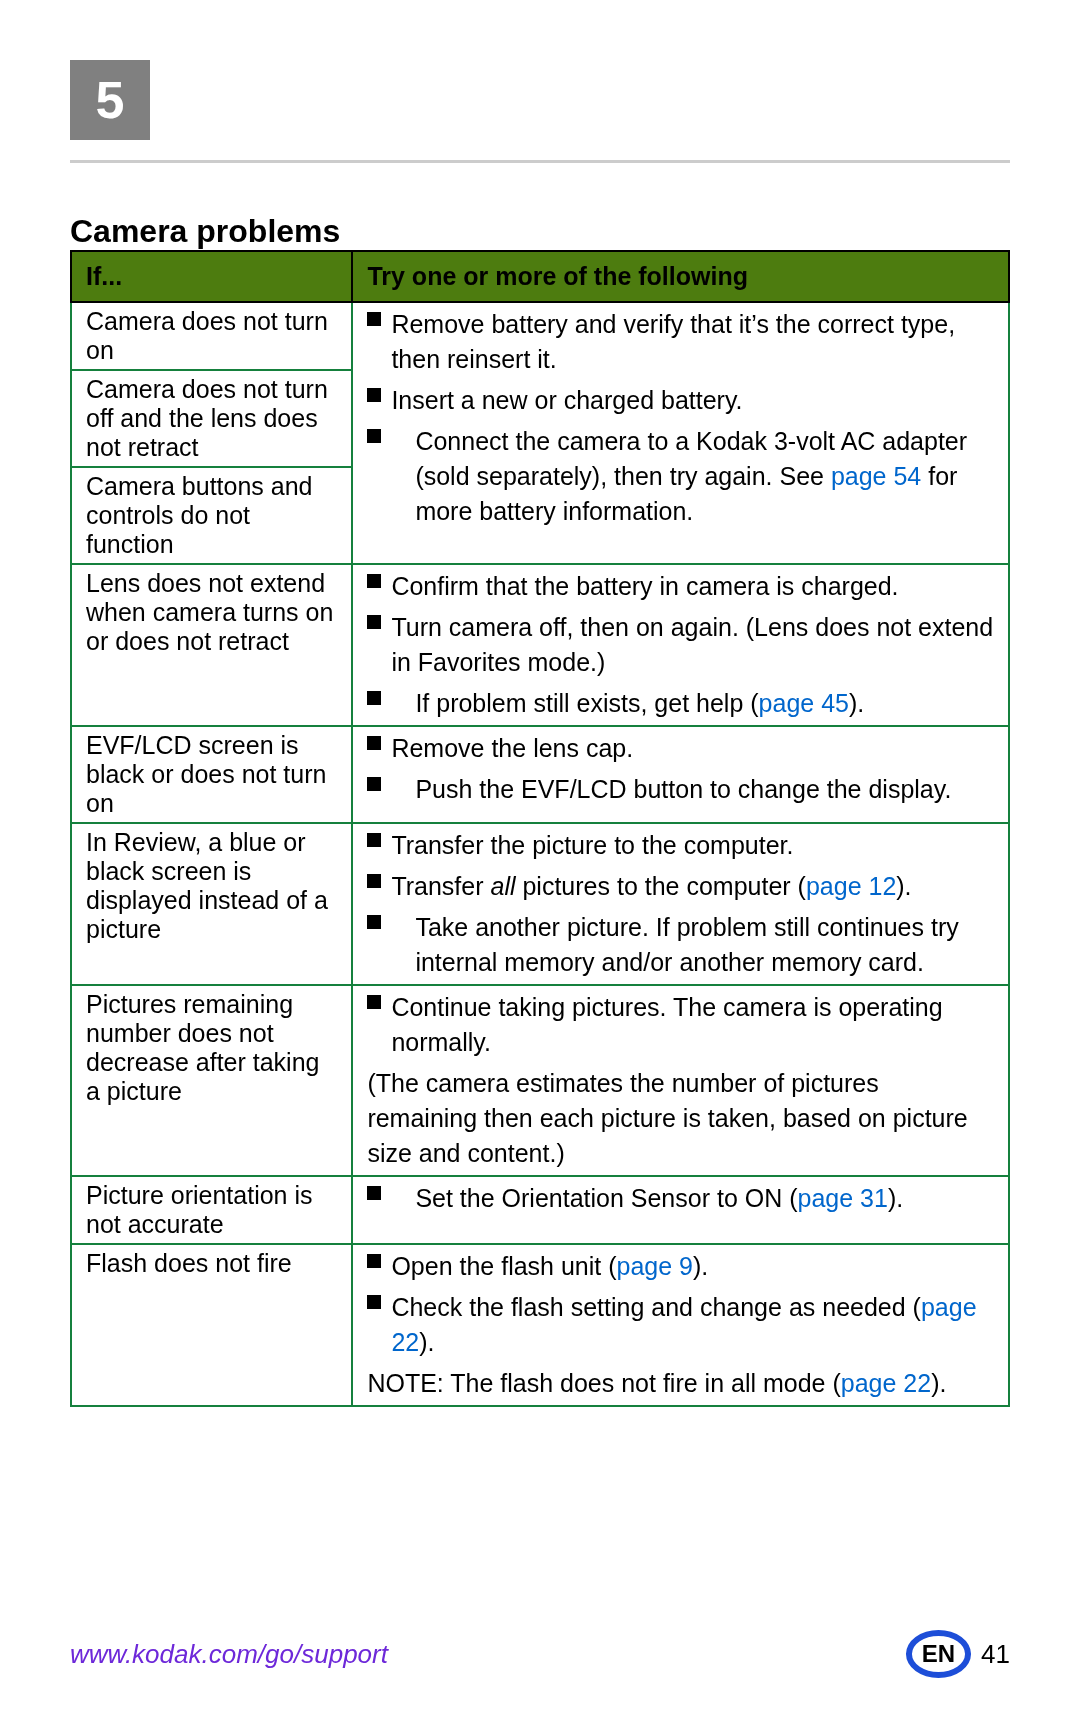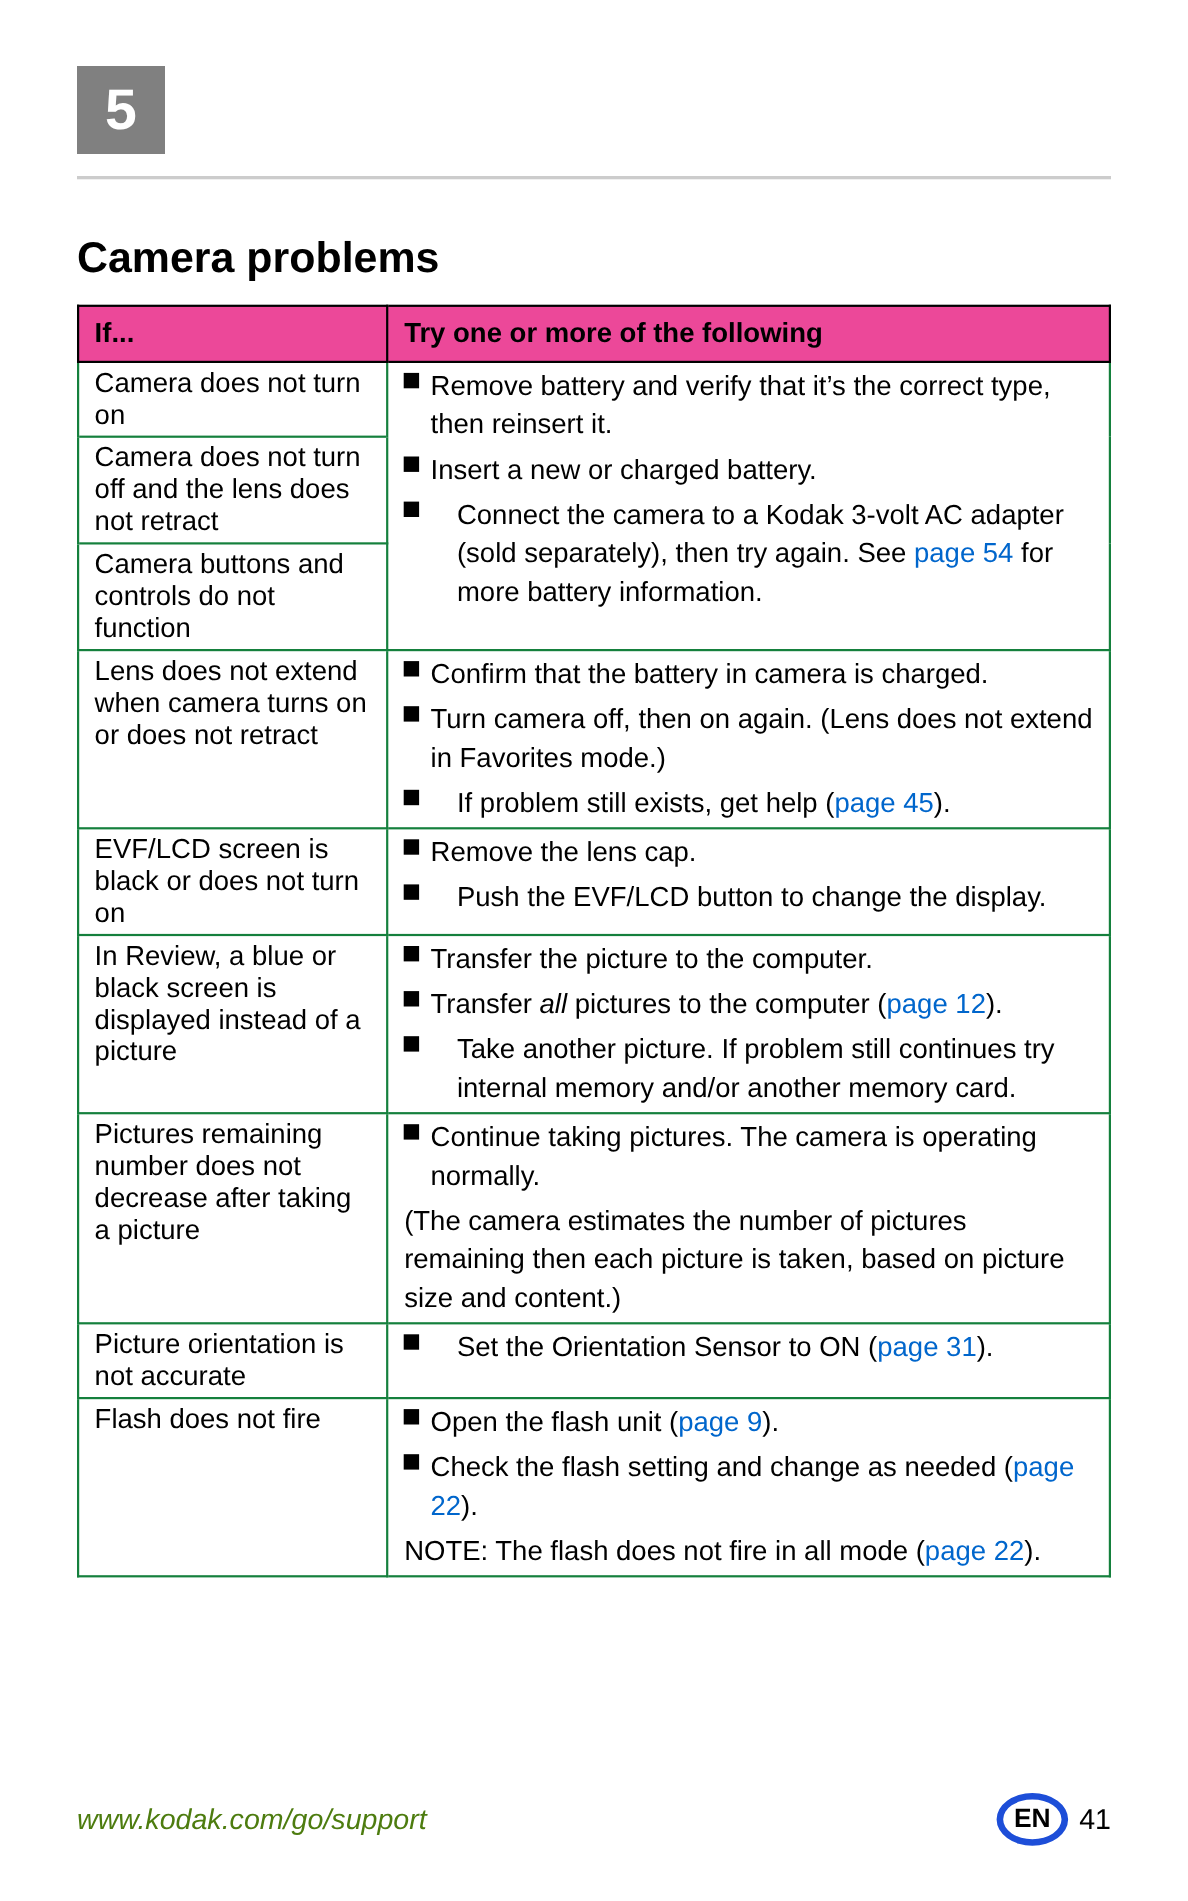--- a/index.html
+++ b/index.html
@@ -42,39 +42,38 @@
     }
 
     .chapter-title {
       font-size: 62px;
       font-weight: bold;
       color: #000000;
     }
 
     
     .section-title {
-      font-size: 39px;
-      font-weight: bold;
-      margin-bottom: 20px;
+      font-size: 32px;
+      font-weight: bold;
     }
 
     
     .trouble-table {
       width: 100%;
       border-collapse: collapse;
       border: 2px solid #000000;
       font-size: 25px;
     }
 
     .trouble-table th {
       border: 2px solid #000000;
       padding: 10px 14px;
       text-align: left;
       font-weight: bold;
-      background: #ec4899;
+      background: #4d7c0f;
       vertical-align: top;
     }
 
     .trouble-table td {
       border: 2px solid #15803d;
       padding: 4px 14px;
       vertical-align: top;
     }
 
     .col-if {
@@ -126,21 +125,21 @@
       left: 70px;
       right: 70px;
       display: flex;
       align-items: center;
       justify-content: space-between;
     }
 
     .footer-url {
       font-style: italic;
       font-size: 26px;
-      color: #4d7c0f;
+      color: #6d28d9;
     }
 
     .footer-page {
       display: flex;
       align-items: center;
       gap: 10px;
       font-size: 26px;
     }
 
     .en-badge {

